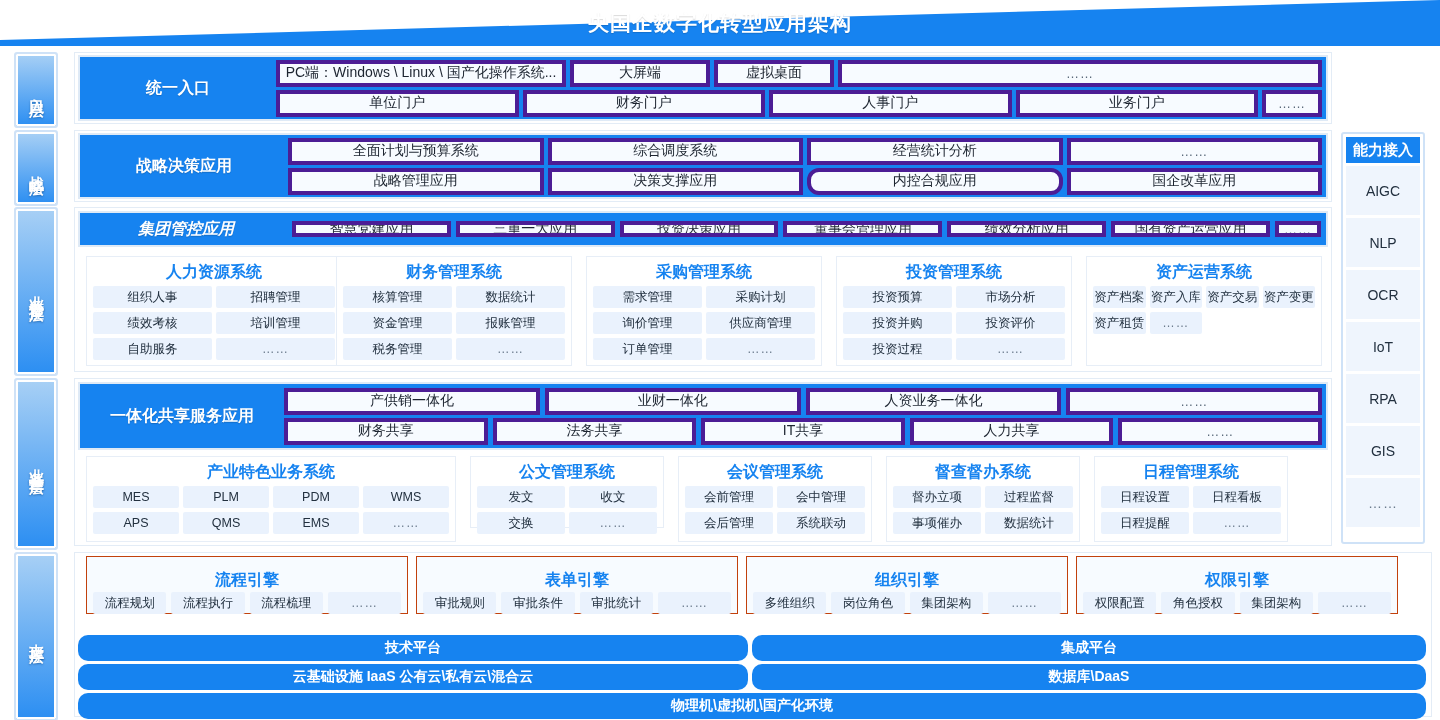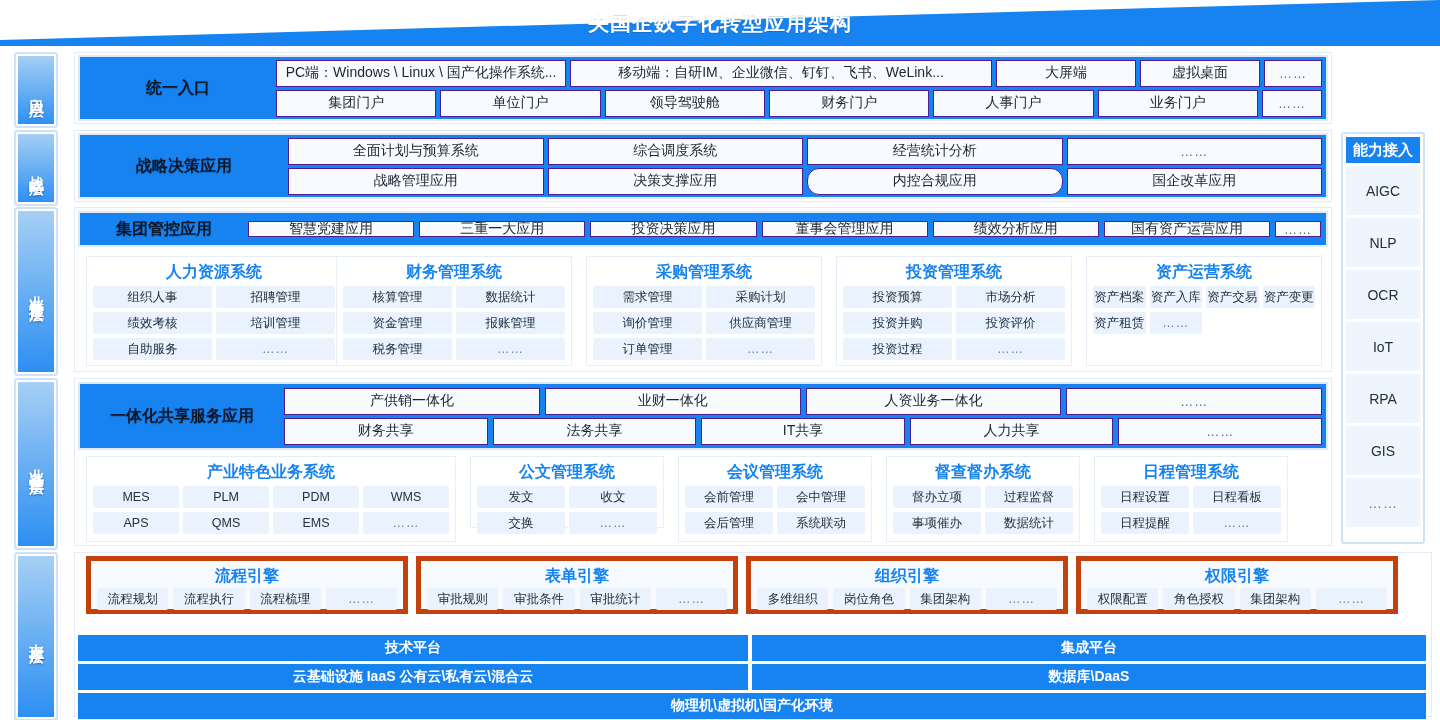--- a/index.html
+++ b/index.html
@@ -40,27 +40,27 @@
   }
   
   .bluebar{
     position:absolute;
     background:#1683F0;
     border:2px solid #dfeaf6;
     box-sizing:border-box;
     display:flex;align-items:center;
   }
   .bluebar .bar-title{
-    color:#0f172a;font-weight:bold;font-size:16px;
+    color:#ffffff;font-weight:bold;font-size:16px;
     text-align:center;flex:0 0 auto;
     text-shadow:0 1px 1px rgba(0,0,0,.18);
   }
   .cell{
     background:#f7fbff;
-    border:1px solid #4c1d95;
+    border:4px solid #4c1d95;
     box-sizing:border-box;
     display:flex;align-items:center;justify-content:center;
     color:#1c2430;font-size:14px;
     white-space:nowrap;overflow:hidden;
   }
   .cell.dots{color:#5a6a7a;letter-spacing:1px;font-size:13px;}
 
   
   .syscard{
     position:absolute;
@@ -78,30 +78,31 @@
   .lcell{
     background:#eaf2fd;
     border-radius:2px;
     display:flex;align-items:center;justify-content:center;
     color:#22303f;font-size:12.5px;height:22px;
     white-space:nowrap;overflow:hidden;
   }
   .lcell.dots{color:#6b7b8c;letter-spacing:1px;}
 
   
-  .engcard{position:absolute;background:#f7fbff;border:5px solid #c2410c;box-sizing:border-box;padding:3px 6px 5px;}
+  .engcard{position:absolute;background:#f7fbff;border:1px solid #c2410c;box-sizing:border-box;padding:11px 6px 5px;}
   .engcard .sys-title{color:#1683F0;font-weight:bold;font-size:16px;text-align:center;line-height:24px;}
   .engcard .grid{display:grid;grid-template-columns:repeat(4,1fr);gap:5px;}
 
   
   .sbar{
     position:absolute;background:#1683F0;
     display:flex;align-items:center;justify-content:center;
     color:#ffffff;font-weight:bold;font-size:14px;
     box-sizing:border-box;
+    border-radius:10px;
   }
 
   
   #cap{
     position:absolute;left:1341px;top:132px;width:84px;height:412px;
     border:2px solid #cfe2f7;border-radius:3px;background:#ffffff;box-sizing:border-box;
     padding:3px;
   }
   #cap .cap-head{
     background:#1683F0;color:#fff;font-weight:bold;font-size:15px;
@@ -141,29 +142,26 @@
 <div class="layer-tag" style="top:552px;height:165px;">
   <span>支撑层</span>
   </div>
 
 <div class="frame" style="left:74px;top:52px;width:1258px;height:72px;"></div>
 <div class="bluebar" style="left:78px;top:55px;width:1250px;height:66px;">
   <div class="bar-title" style="width:196px;">统一入口</div>
   <div style="flex:1;display:flex;flex-direction:column;gap:3px;padding-right:4px;">
     <div style="display:flex;gap:4px;height:27px;">
       <div class="cell" style="flex:0 0 290px;">PC端：Windows \ Linux \ 国产化操作系统...</div>
-      <div class="cell" style="flex:0 0 422px;">移动端：自研IM、企业微信、钉钉、飞书、WeLink...</div>
       <div class="cell" style="flex:0 0 140px;">大屏端</div>
       <div class="cell" style="flex:0 0 120px;">虚拟桌面</div>
       <div class="cell dots" style="flex:1;">……</div>
     </div>
     <div style="display:flex;gap:4px;height:27px;">
-      <div class="cell" style="flex:1;">集团门户</div>
       <div class="cell" style="flex:1;">单位门户</div>
-      <div class="cell" style="flex:1;">领导驾驶舱</div>
       <div class="cell" style="flex:1;">财务门户</div>
       <div class="cell" style="flex:1;">人事门户</div>
       <div class="cell" style="flex:1;">业务门户</div>
       <div class="cell dots" style="flex:0 0 60px;">……</div>
     </div>
   </div>
 </div>
 
 <div class="frame" style="left:74px;top:130px;width:1258px;height:72px;"></div>
 <div class="bluebar" style="left:78px;top:133px;width:1250px;height:66px;">
@@ -179,21 +177,21 @@
       <div class="cell" style="flex:1;">战略管理应用</div>
       <div class="cell" style="flex:1;">决策支撑应用</div>
       <div class="cell" style="flex:1;border-radius:12px;">内控合规应用</div>
       <div class="cell" style="flex:1;">国企改革应用</div>
     </div>
   </div>
 </div>
 
 <div class="frame" style="left:74px;top:207px;width:1258px;height:165px;"></div>
 <div class="bluebar" style="left:78px;top:211px;width:1250px;height:36px;">
-  <div class="bar-title" style="width:168px;">集团管控应用</div>
+  <div class="bar-title" style="width:212px;font-style:italic;">集团管控应用</div>
   <div style="flex:1;display:flex;gap:5px;height:16px;padding-right:5px;">
     <div class="cell" style="flex:1;">智慧党建应用</div>
     <div class="cell" style="flex:1;">三重一大应用</div>
     <div class="cell" style="flex:1;">投资决策应用</div>
     <div class="cell" style="flex:1;">董事会管理应用</div>
     <div class="cell" style="flex:1;">绩效分析应用</div>
     <div class="cell" style="flex:1;">国有资产运营应用</div>
     <div class="cell dots" style="flex:0 0 46px;">……</div>
   </div>
 </div>

